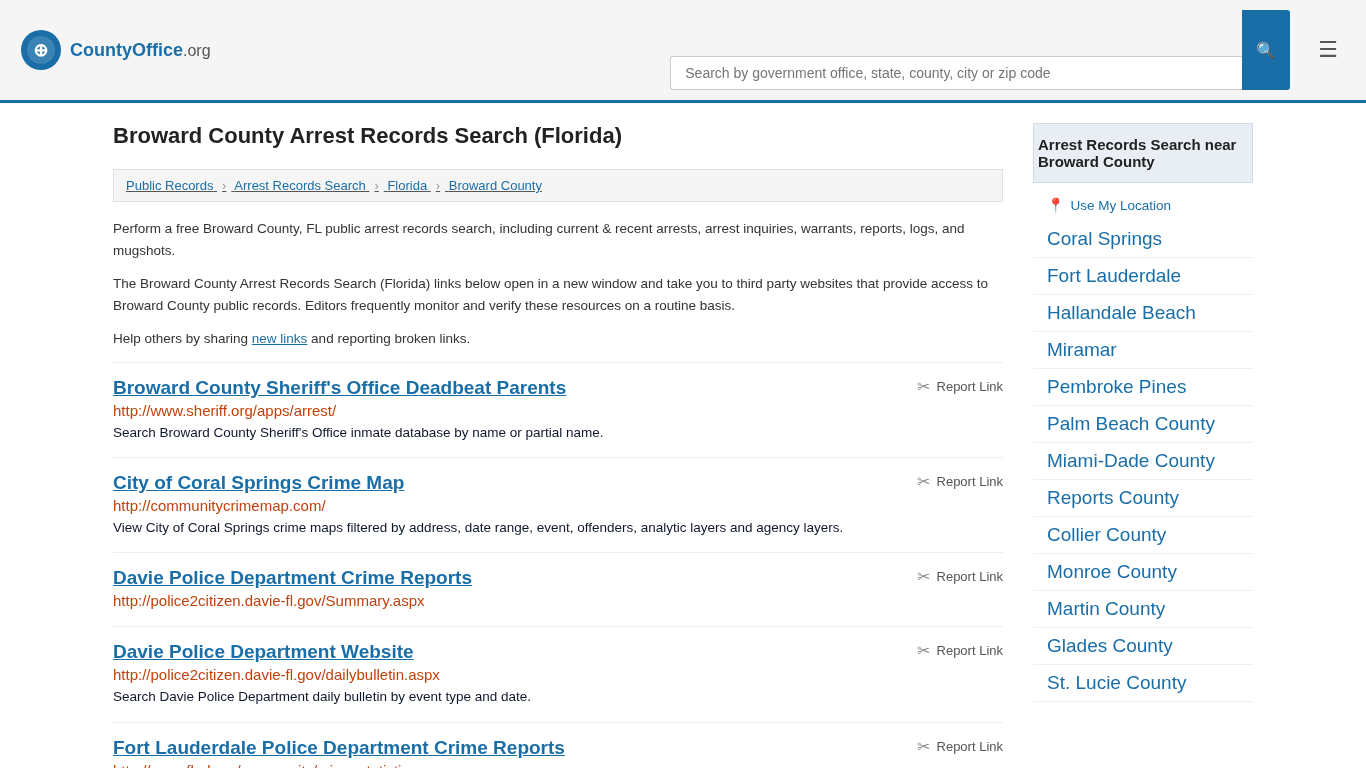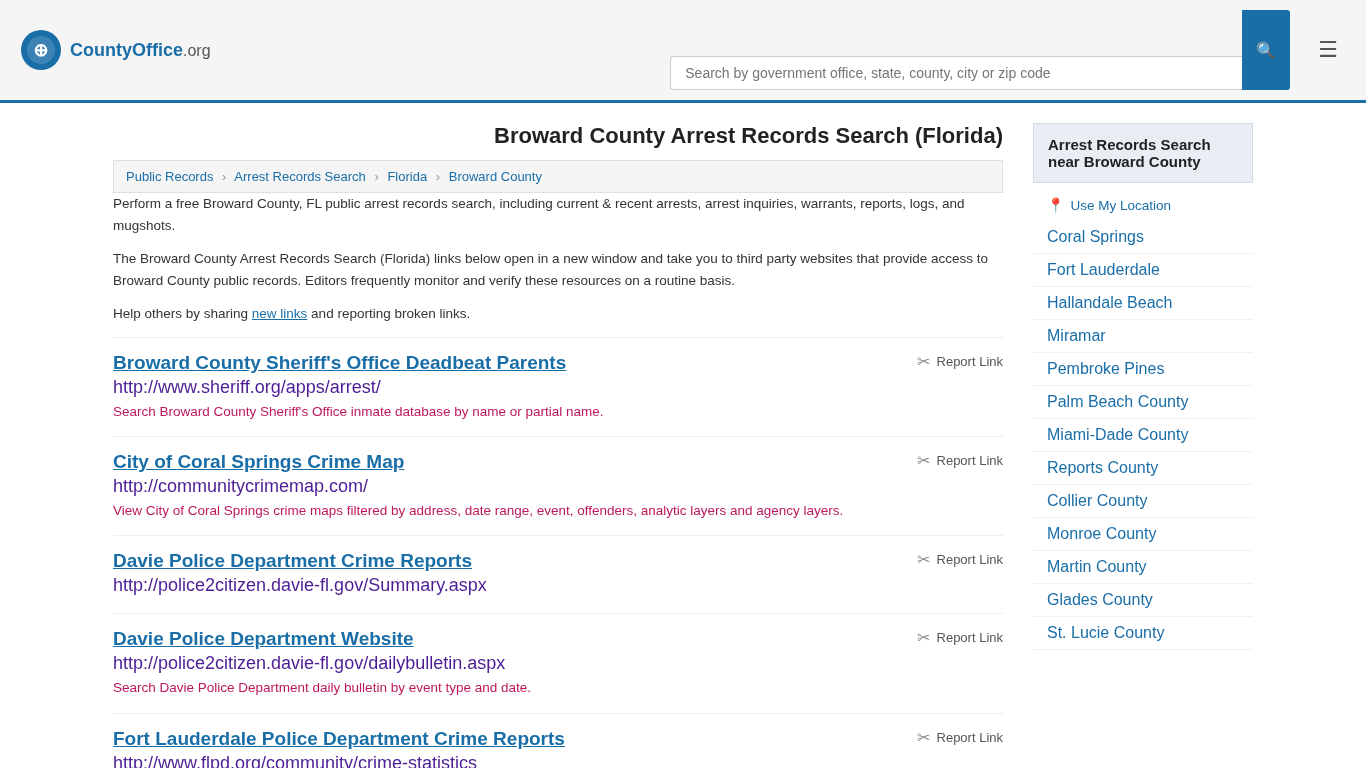--- a/index.html
+++ b/index.html
@@ -74,31 +74,32 @@
     #sidebar {
       width: 220px;
       flex-shrink: 0;
     }
 
     
     #page-title {
       font-size: 22px;
       font-weight: bold;
       color: #222;
-      margin-bottom: 11px;
-      text-align: right;
+      margin-bottom: 20px;
     }
 
     
     #breadcrumb {
       background: #f5f5f5;
       border: 1px solid #e0e0e0;
       padding: 8px 12px;
+      margin-bottom: 16px;
       font-size: 13px;
       color: #555;
+      text-decoration: underline;
     }
     #breadcrumb a { color: #1a6ea8; text-decoration: none; }
     .breadcrumb-sep { margin: 0 5px; color: #999; }
 
     
     .description-text {
       font-size: 13.5px;
       line-height: 1.6;
       color: #333;
       margin-bottom: 12px;
@@ -131,56 +132,56 @@
       cursor: pointer;
       white-space: nowrap;
       flex-shrink: 0;
       margin-left: 20px;
     }
     .report-icon {
       font-size: 16px;
       color: #888;
     }
     .result-url {
-      font-size: 18px;
-      color: #4c1d95;
+      font-size: 15px;
+      color: #c2410c;
       margin: 3px 0;
     }
     .result-desc {
       font-size: 13.5px;
-      color: #be185d;
+      color: #0f172a;
       line-height: 1.5;
       margin-top: 4px;
     }
 
     
     #sidebar-header {
       background: #e8eef3;
-      padding: 12px 14px;
+      padding: 12px 4px;
       font-weight: bold;
       font-size: 15px;
       color: #222;
       margin-bottom: 6px;
       border: 1px solid #d0dce5;
     }
     .sidebar-location-btn {
       display: flex;
       align-items: center;
       gap: 6px;
       padding: 8px 14px;
       font-size: 13.5px;
       color: #1a6ea8;
       cursor: pointer;
       text-decoration: none;
     }
     .location-pin { color: #1a6ea8; font-size: 14px; }
     .sidebar-link {
       display: block;
       padding: 7px 14px;
-      font-size: 16px;
+      font-size: 19px;
       color: #1a6ea8;
       text-decoration: none;
       border-bottom: 1px solid #f0f0f0;
     }
   </style>
 </head>
 <body>
 
 <div id="header">
   <a id="logo-area" href="#">

